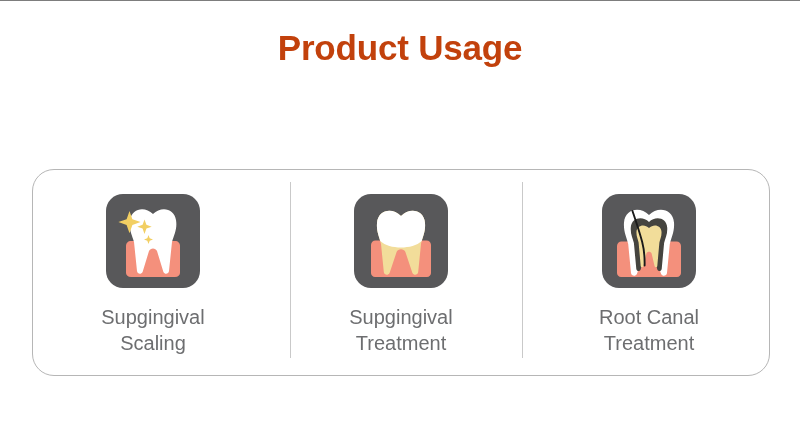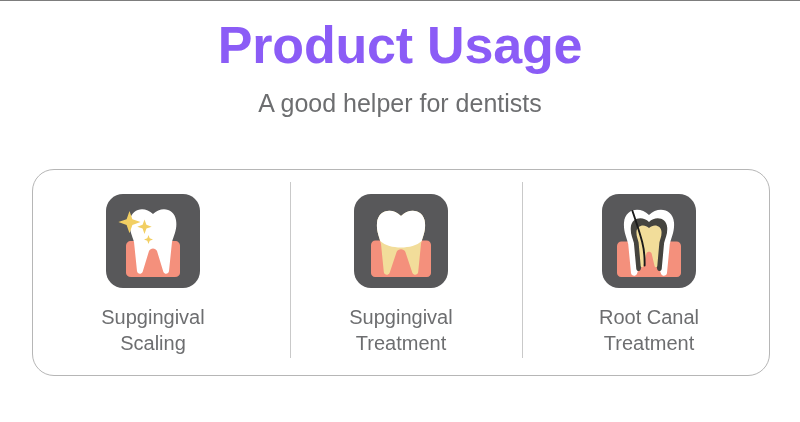--- a/index.html
+++ b/index.html
@@ -33,26 +33,26 @@
 
   
   .heading {
     position: absolute;
     top: 16px;
     left: 0;
     width: 800px;
     text-align: center;
   }
   .title {
-    font-size: 52px;
+    font-size: 35px;
     font-weight: 700;
-    color: #8b5cf6;
+    color: #c2410c;
     letter-spacing: -0.2px;
     line-height: 1.15;
-    margin: 0;
+    margin: 12px;
   }
   .subtitle {
     font-size: 25px;
     font-weight: 400;
     color: #6d6e70;
     line-height: 1.2;
     margin: 12px 0 0 0;
   }
 
   
@@ -123,21 +123,20 @@
 </style>
 </head>
 <body>
 
 <div class="page">
 
   <div class="top-rule"></div>
 
   <div class="heading">
     <h1 class="title">Product Usage</h1>
-    <p class="subtitle">A good helper for dentists</p>
   </div>
 
   <div class="card">
     <div class="card-inner">
 
       <div class="divider d1"></div>
       <div class="divider d2"></div>
 
       <div class="usage-item">
         <div class="tile">

